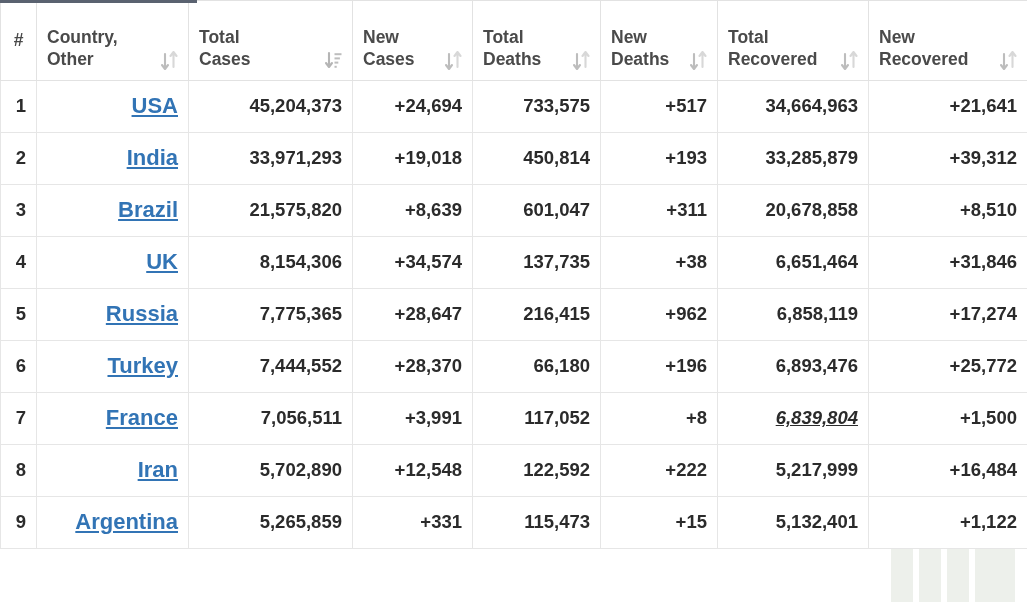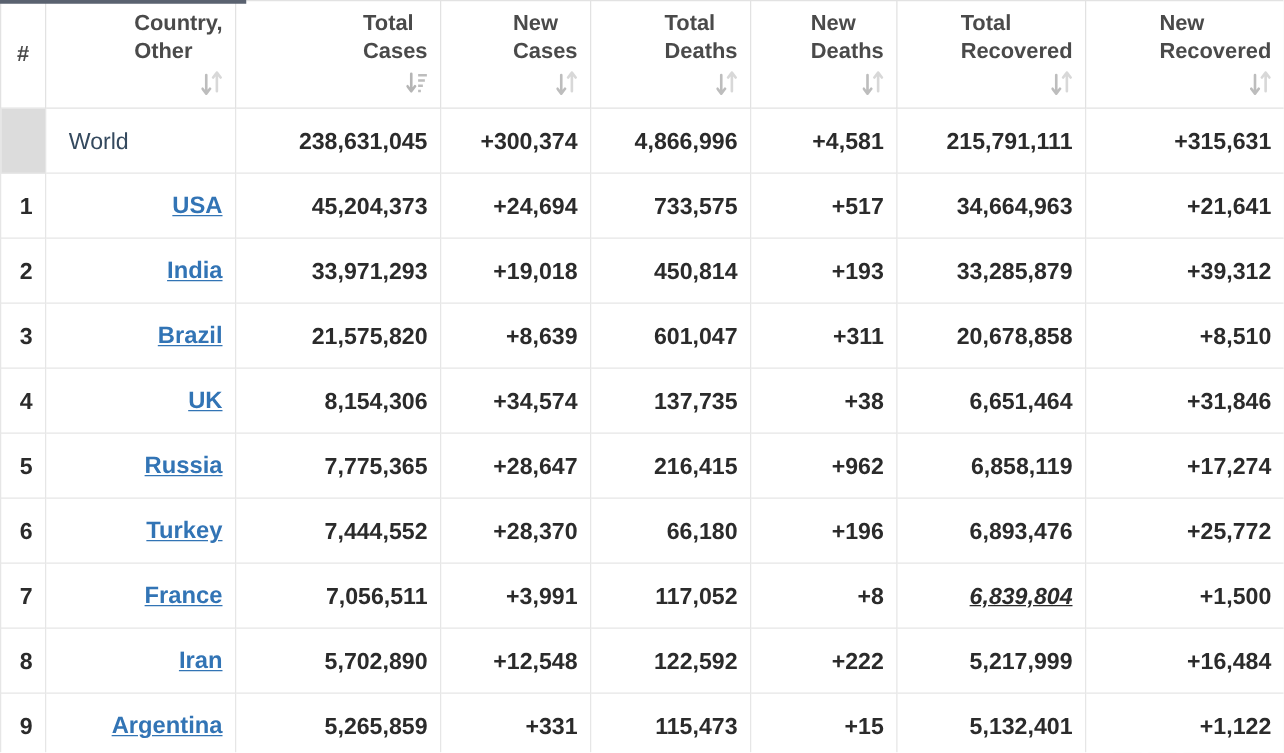--- a/index.html
+++ b/index.html
@@ -73,21 +73,20 @@
     text-align: center;
     vertical-align: middle;
     padding: 0;
   }
 
   .th-inner {
     display: flex;
     align-items: flex-end;
     justify-content: space-between;
     gap: 6px;
-    flex-direction: column;
   }
   .th-label { display: block; }
   .sort-ico {
     flex: 0 0 auto;
     display: inline-block;
     width: 17px;
     height: 19px;
     position: relative;
     margin-bottom: 1px;
   }
@@ -149,21 +148,21 @@
     color: #8b8b8b;
     padding: 0;
   }
   td.c-country {
     text-align: left;
     padding-left: 18px;
   }
   td.c-country a {
     color: #3274b5;
     font-weight: bold;
-    font-size: 19px;
+    font-size: 22px;
     text-decoration: underline;
     text-underline-offset: 2px;
   }
 
   td.hl-yellow { background: #fde8a4; margin-top: 32px; }
   td.hl-red {
     background: #ff0000;
     color: #ffffff;
     margin-top: 48px;
   }
@@ -321,30 +320,20 @@
                 <path d="M12.5 1 L12.5 16 M12.5 1 L9.5 5 M12.5 1 L15.5 5" stroke="#d8d8d8" stroke-width="2.1" fill="none" stroke-linecap="round" stroke-linejoin="round"></path>
               </svg>
             </span>
           </div>
         </th>
 
       </tr>
     </thead>
 
     <tbody id="tbody">
-        <tr class="row-world">
-          <td class="c-rank"></td>
-          <td class="c-country">World</td>
-          <td>238,631,045</td>
-          <td>+300,374</td>
-          <td>4,866,996</td>
-          <td>+4,581</td>
-          <td>215,791,111</td>
-          <td>+315,631</td>
-        </tr>
         <tr>
           <td class="c-rank">1</td>
           <td class="c-country"><a href="#">USA</a></td>
           <td>45,204,373</td>
           <td class="hl-yellow">+24,694</td>
           <td>733,575</td>
           <td class="hl-red">+517</td>
           <td>34,664,963</td>
           <td class="hl-green">+21,641</td>
         </tr>

